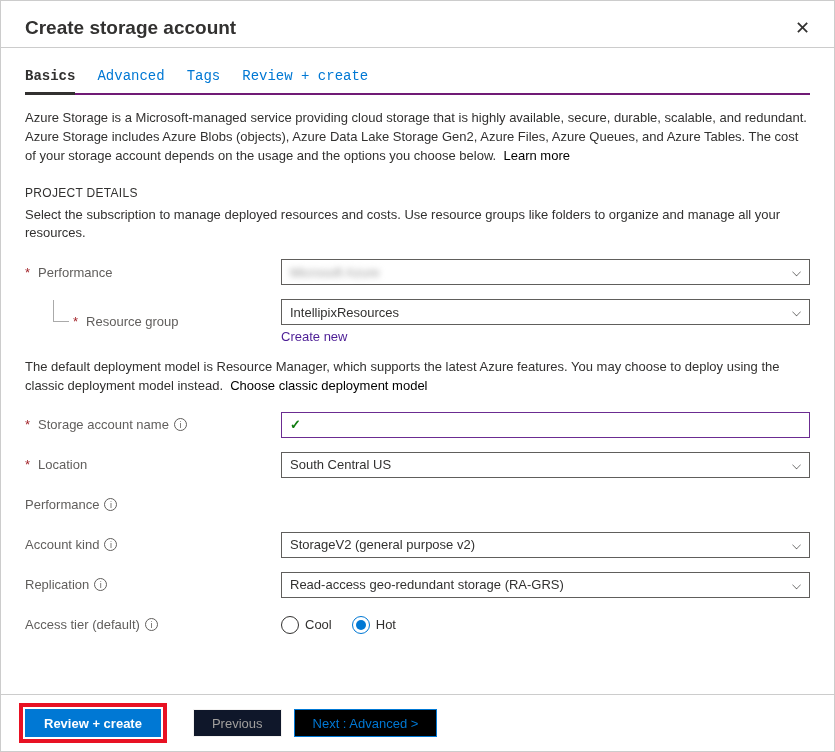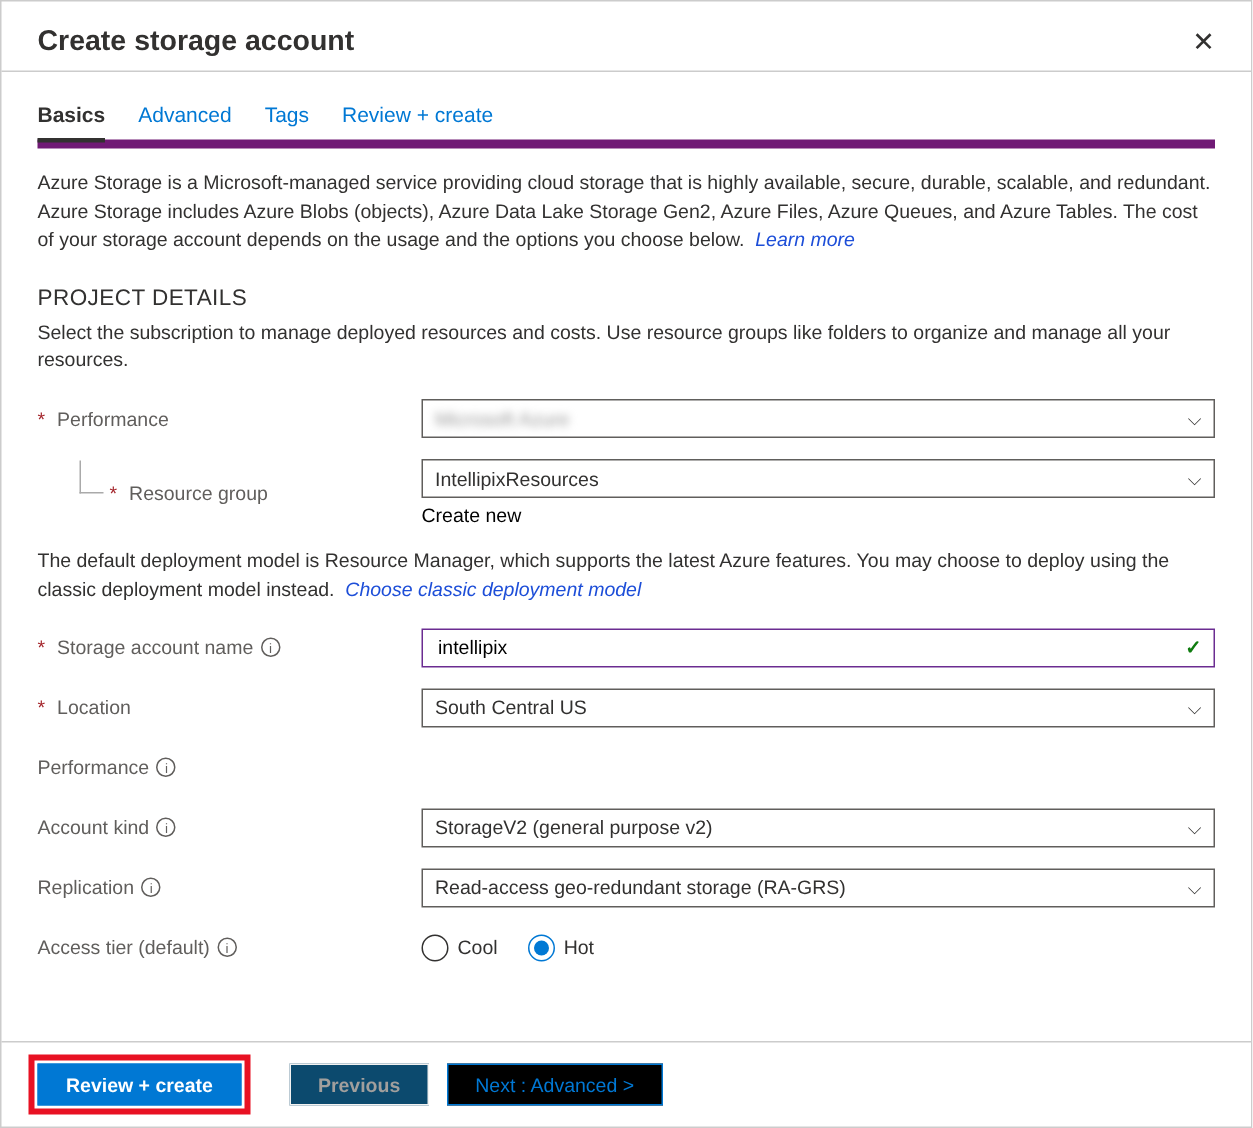--- a/index.html
+++ b/index.html
@@ -36,42 +36,43 @@
     cursor: pointer;
   }
   .content {
     flex: 1;
     padding: 16px 24px 0 24px;
     overflow: auto;
   }
   .tabs {
     display: flex;
     gap: 22px;
-    border-bottom: 6px solid #701a75;
+    border-bottom: 2px solid #701a75;
     margin-bottom: 14px;
+    font-family: Liberation Mono, monospace;
   }
   .tab {
     padding: 4px 0 8px 0;
     cursor: pointer;
     color: #0078d4;
     font-size: 14px;
   }
   .tab.active {
     color: #323130;
     font-weight: 600;
     border-bottom: 3px solid #323130;
     margin-bottom: -2px;
   }
   .intro {
     line-height: 1.45;
     margin-bottom: 20px;
   }
-  .link { color: #1d4ed8; cursor: pointer; font-style: italic; }
+  .link { color: #000000; cursor: pointer; }
   .section-heading {
-    font-size: 15px;
+    font-size: 12px;
     text-transform: uppercase;
     letter-spacing: 0.3px;
     margin: 18px 0 6px 0;
     color: #323130;
   }
   .section-desc {
     line-height: 1.45;
     margin-bottom: 16px;
     color: #323130;
   }
@@ -143,21 +144,21 @@
     font-family: inherit;
     font-size: 13px;
   }
   .blurred {
     filter: blur(3px);
     color: #999;
   }
   .check-icon { color: #107c10; font-weight: bold; }
   .chevron { font-size: 12px; color: #323130; }
   .sublink {
-    color: #000000;
+    color: #4c1d95;
     font-size: 13px;
     cursor: pointer;
     margin-top: 4px;
     display: inline-block;
   }
   .radio-group {
     display: flex;
     gap: 20px;
     align-items: center;
   }
@@ -202,25 +203,24 @@
     display: flex;
     align-items: center;
   }
   .btn-primary {
     background: #0078d4;
     color: #fff;
     border-color: #0078d4;
     font-weight: 600;
   }
   .btn-disabled {
-    background: #0c4a6e;
+    background: #0f172a;
     color: #a19f9d;
     border-color: #f3f2f1;
     cursor: default;
-    font-weight: bold;
   }
   .btn-outline {
     background: #000000;
     color: #0078d4;
     border-color: #0078d4;
   }
   .highlight-frame {
     outline: 4px solid #e81123;
     outline-offset: 2px;
   }
@@ -286,21 +286,20 @@
     </div>
 
     <div class="field-row">
       <div class="field-label">
         <span class="req">*</span>
         <span>Storage account name</span>
         <span class="info-icon">i</span>
       </div>
       <div class="field-control">
         <div class="text-box validated">
-          <input value="intellipix" style="">
           <span class="check-icon">✓</span>
         </div>
       </div>
     </div>
 
     <div class="field-row">
       <div class="field-label">
         <span class="req">*</span>
         <span>Location</span>
       </div>

